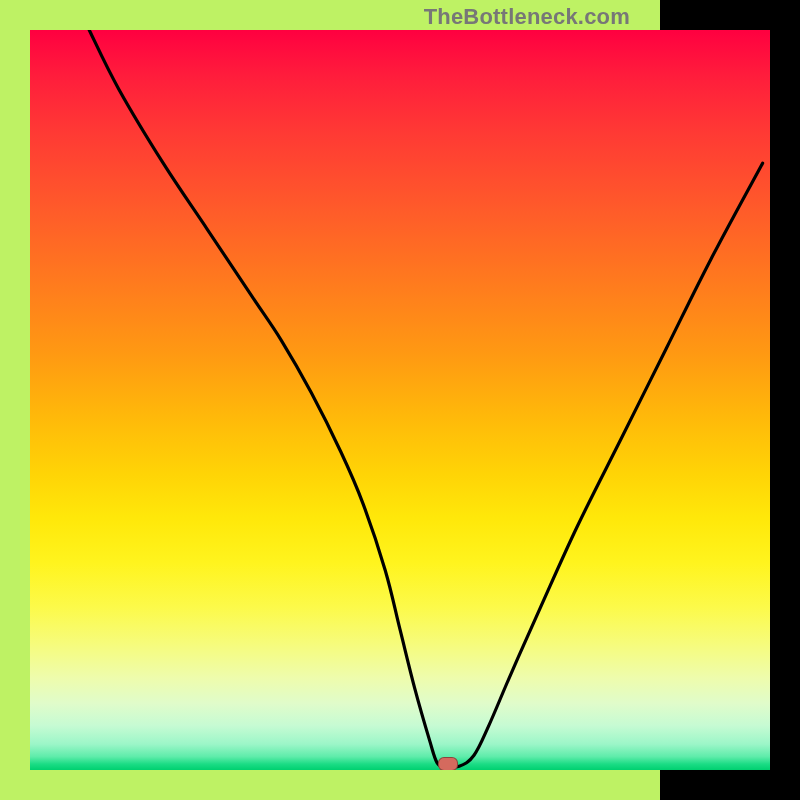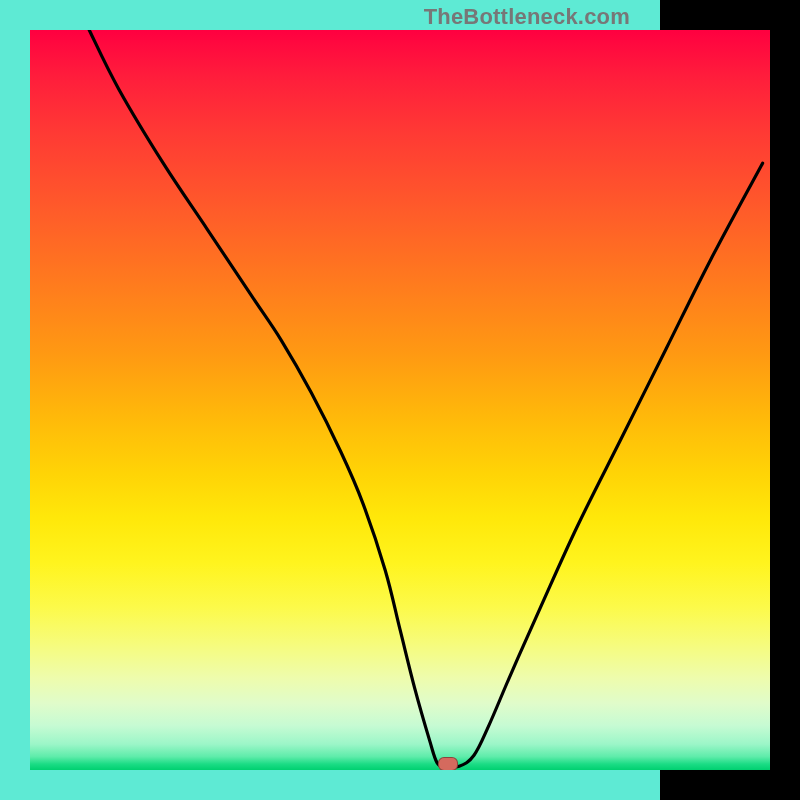--- a/index.html
+++ b/index.html
@@ -8,21 +8,21 @@
     width: 800px;
     height: 800px;
     overflow: hidden;
     background: #000;
     font-family: Arial, Helvetica, sans-serif;
   }
   .frame {
     position: relative;
     width: 660px;
     height: 800px;
-    background: #5eead4;
+    background: #bef264;
   }
   .plot {
     position: absolute;
     left: 30px;
     top: 30px;
     width: 740px;
     height: 740px;
     overflow: hidden;
     
     background: linear-gradient(

